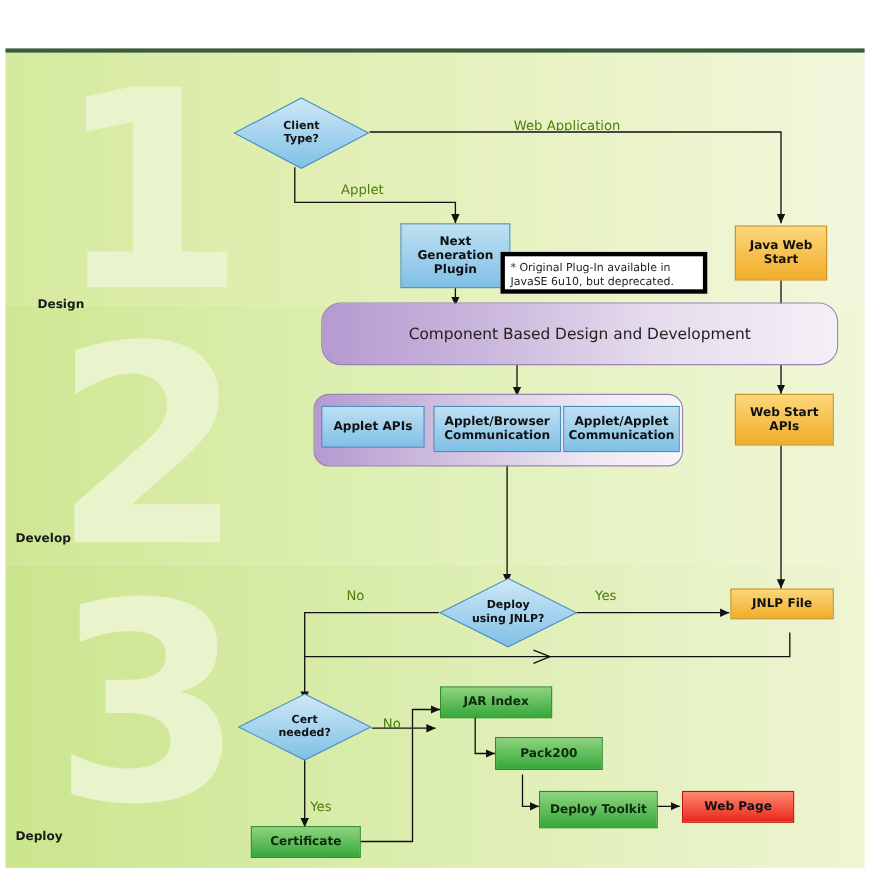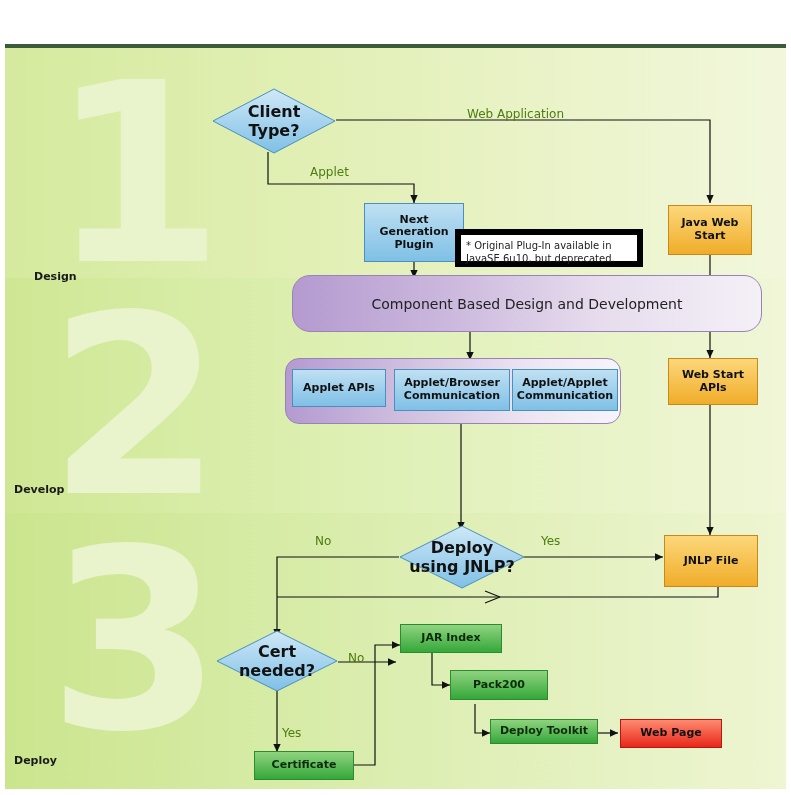--- a/index.html
+++ b/index.html
@@ -29,33 +29,33 @@
         text-align:center;font-size:11px;font-weight:bold;color:#111;line-height:1.15;}
   .blue{background:linear-gradient(to bottom,#bfe0f2 0%,#7fc0e6 100%);border:1px solid #4a8fbf;}
   .orange{background:linear-gradient(to bottom,#fcd77a 0%,#f0ad2a 100%);border:1px solid #c8891a;}
   .green{background:linear-gradient(to bottom,#8fd37f 0%,#35a83a 100%);border:1px solid #2c8a30;color:#0b2b0b;}
   .red{background:linear-gradient(to bottom,#ff8a70 0%,#e8271a 100%);border:1px solid #b8170d;color:#111;}
 
   
   .diamond{position:absolute;}
   .diamond .dshape{position:absolute;inset:0;}
   .diamond .dtext{position:absolute;inset:0;display:flex;align-items:center;justify-content:center;
-                  text-align:center;font-size:16px;font-weight:bold;color:#111;line-height:1.2;}
+                  text-align:center;font-size:10px;font-weight:bold;color:#111;line-height:1.2;}
 
   
   .purple-bar{position:absolute;border-radius:18px;
       background:linear-gradient(to right,#b49ad0 0%,#cdbade 35%,#e6dced 65%,#f4f0f7 100%);
       border:1px solid #9a82b8;display:flex;align-items:center;justify-content:center;
       font-size:14px;color:#222;}
   .purple-box{position:absolute;border-radius:14px;
       background:linear-gradient(to right,#b49ad0 0%,#d3c4e1 40%,#eee7f3 75%,#f7f4fa 100%);
       border:1px solid #9a82b8;}
 
   
-  .note{position:absolute;background:#ffffff;border:6px solid #000000;font-size:10px;color:#222;
+  .note{position:absolute;background:#ffffff;border:4px solid #000000;font-size:10px;color:#222;
         padding:4px 5px;line-height:1.3;box-sizing:border-box;}
 
   .edgelabel{position:absolute;font-size:12px;color:#4d7c0f;white-space:nowrap;text-align:right;}
   svg.lines{position:absolute;left:0;top:0;width:791px;height:795px;pointer-events:none;}
 </style>
 </head>
 <body>
 
 <div id="stage">
 
@@ -172,27 +172,27 @@
 
   <div class="node blue" style="left:292px;top:369px;width:94px;height:38px;">Applet APIs</div>
   <div class="node blue" style="left:394px;top:369px;width:116px;height:42px;white-space:pre-line">Applet/Browser
 Communication</div>
   <div class="node blue" style="left:512px;top:369px;width:106px;height:42px;white-space:pre-line">Applet/Applet
 Communication</div>
 
   <div class="node orange" style="left:668px;top:358px;width:90px;height:47px;white-space:pre-line">Web Start
 APIs</div>
 
-  <div class="node orange" style="left:664px;top:535px;width:94px;height:52px;">JNLP File</div>
+  <div class="node orange" style="left:664px;top:535px;width:94px;height:28px;">JNLP File</div>
 
   <div class="node green" style="left:400px;top:624px;width:102px;height:29px;">JAR Index</div>
   <div class="node green" style="left:450px;top:670px;width:98px;height:30px;">Pack200</div>
-  <div class="node green" style="left:490px;top:719px;width:108px;height:25px;">Deploy Toolkit</div>
+  <div class="node green" style="left:490px;top:719px;width:108px;height:34px;">Deploy Toolkit</div>
   <div class="node red" style="left:620px;top:719px;width:102px;height:29px;">Web Page</div>
-  <div class="node green" style="left:228px;top:751px;width:100px;height:29px;margin-left:26px;">Certificate</div>
+  <div class="node green" style="left:228px;top:751px;width:100px;height:29px;">Certificate</div>
 
   <div class="edgelabel" style="left:467px;top:107px;">Web  Application</div>
   <div class="edgelabel" style="left:310px;top:165px;">Applet</div>
   <div class="edgelabel" style="left:315px;top:534px;">No</div>
   <div class="edgelabel" style="left:541px;top:534px;">Yes</div>
   <div class="edgelabel" style="left:348px;top:651px;">No</div>
   <div class="edgelabel" style="left:282px;top:726px;">Yes</div>
 
 </div>
 

